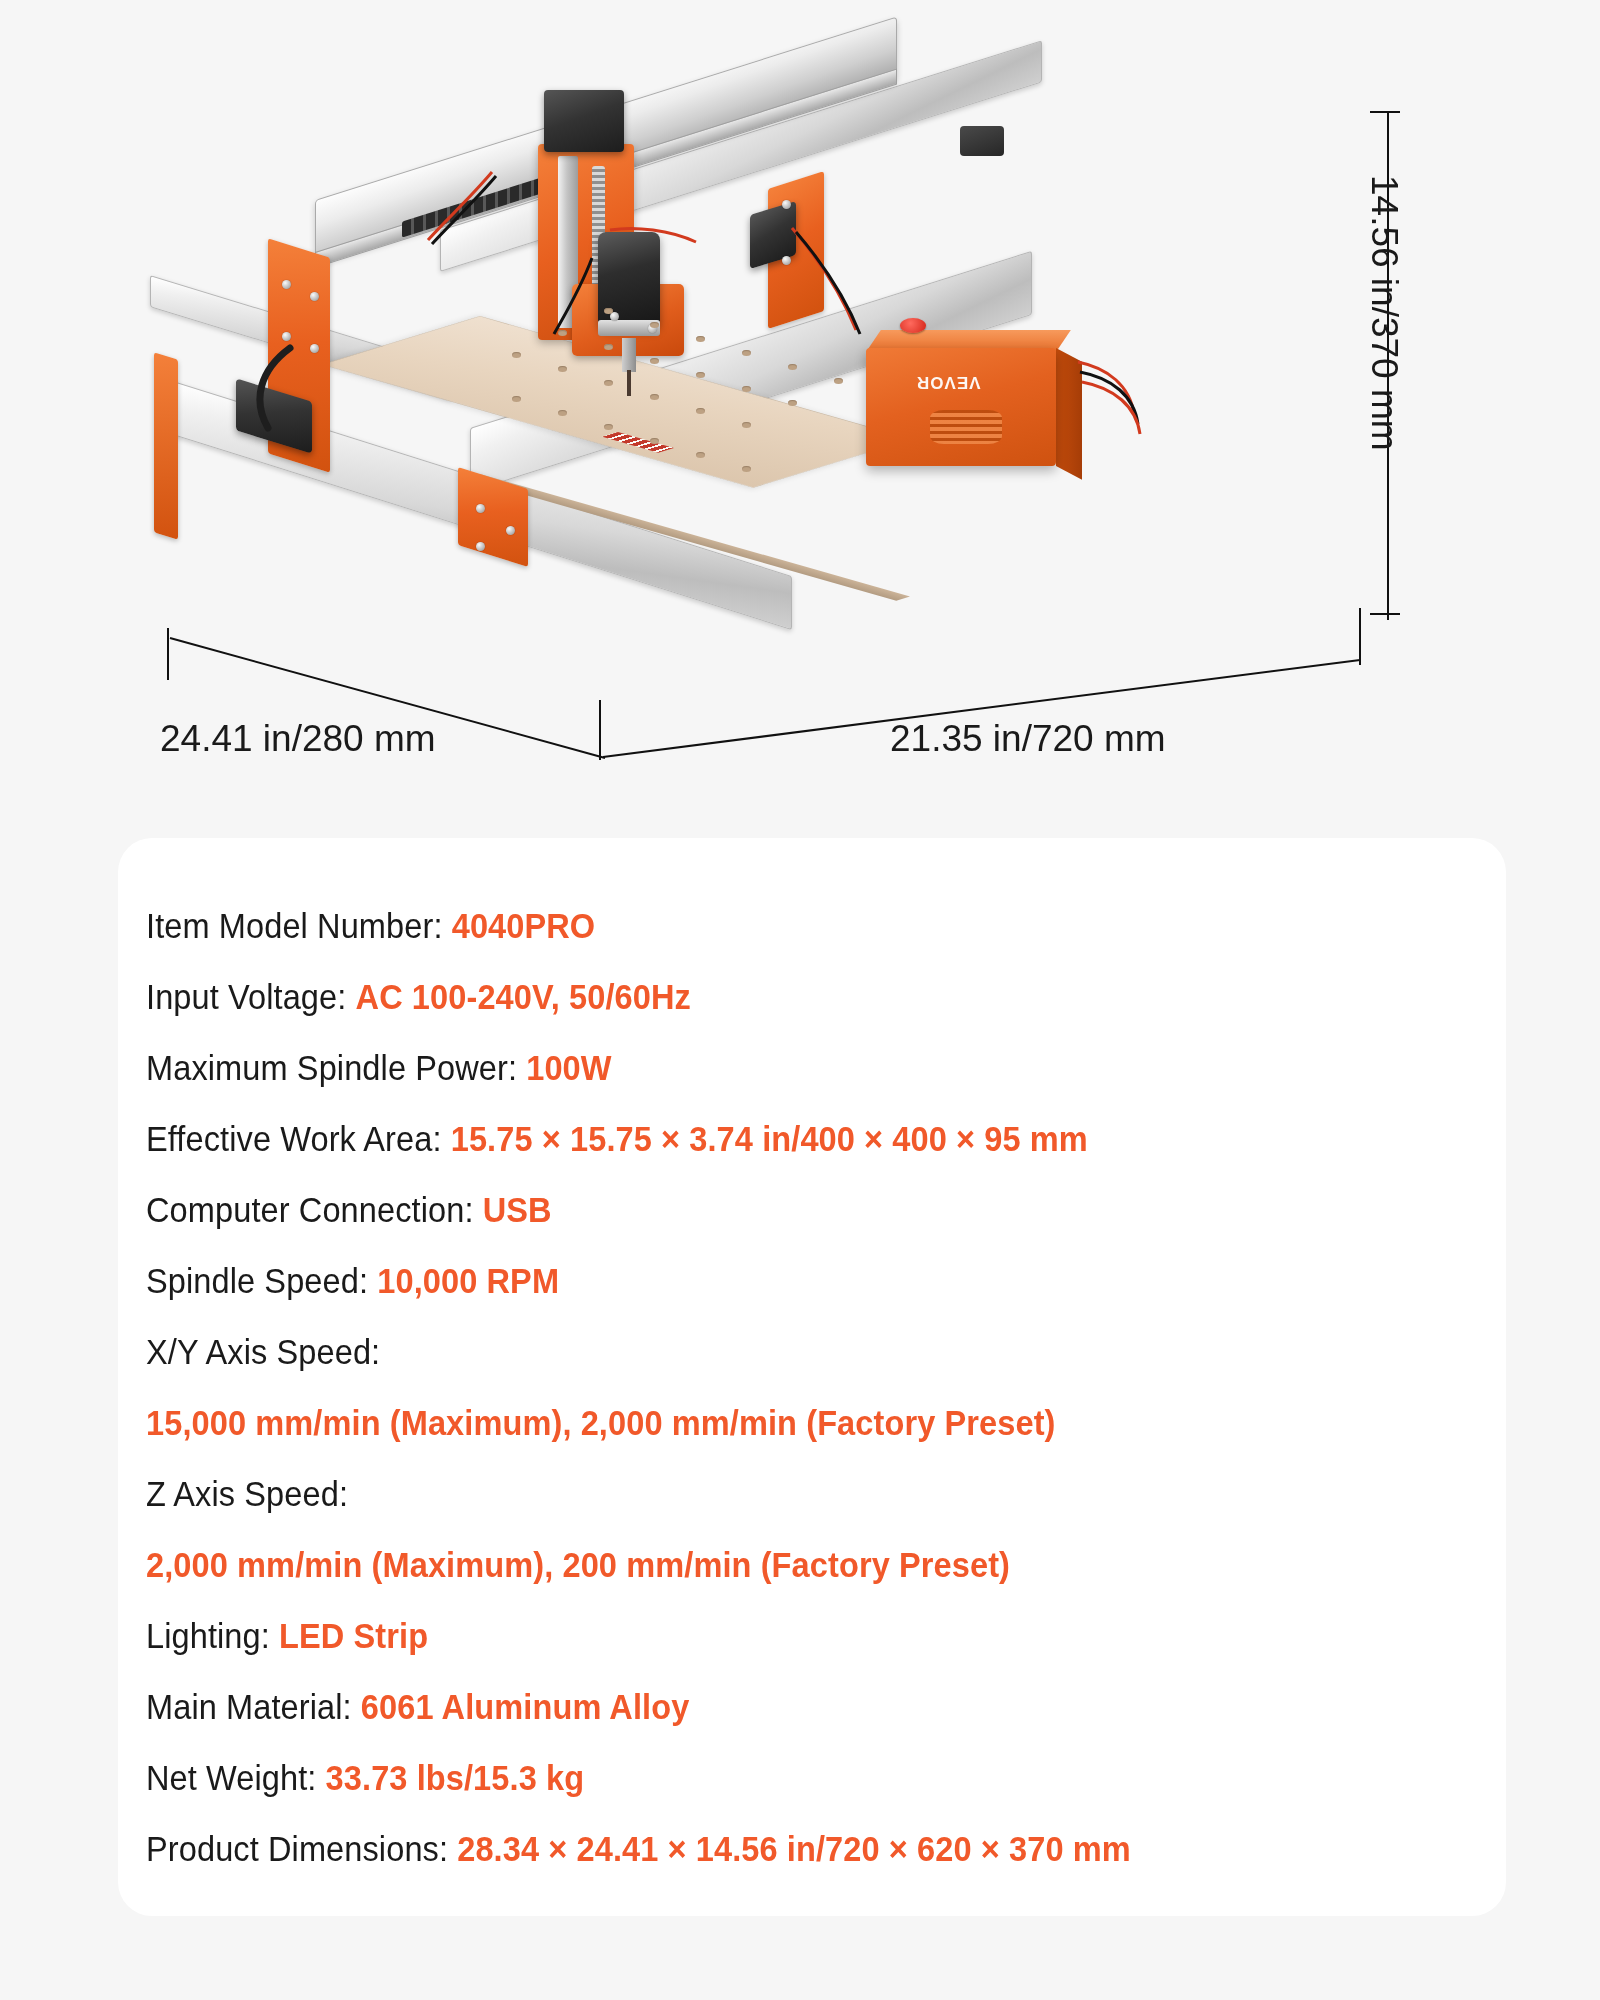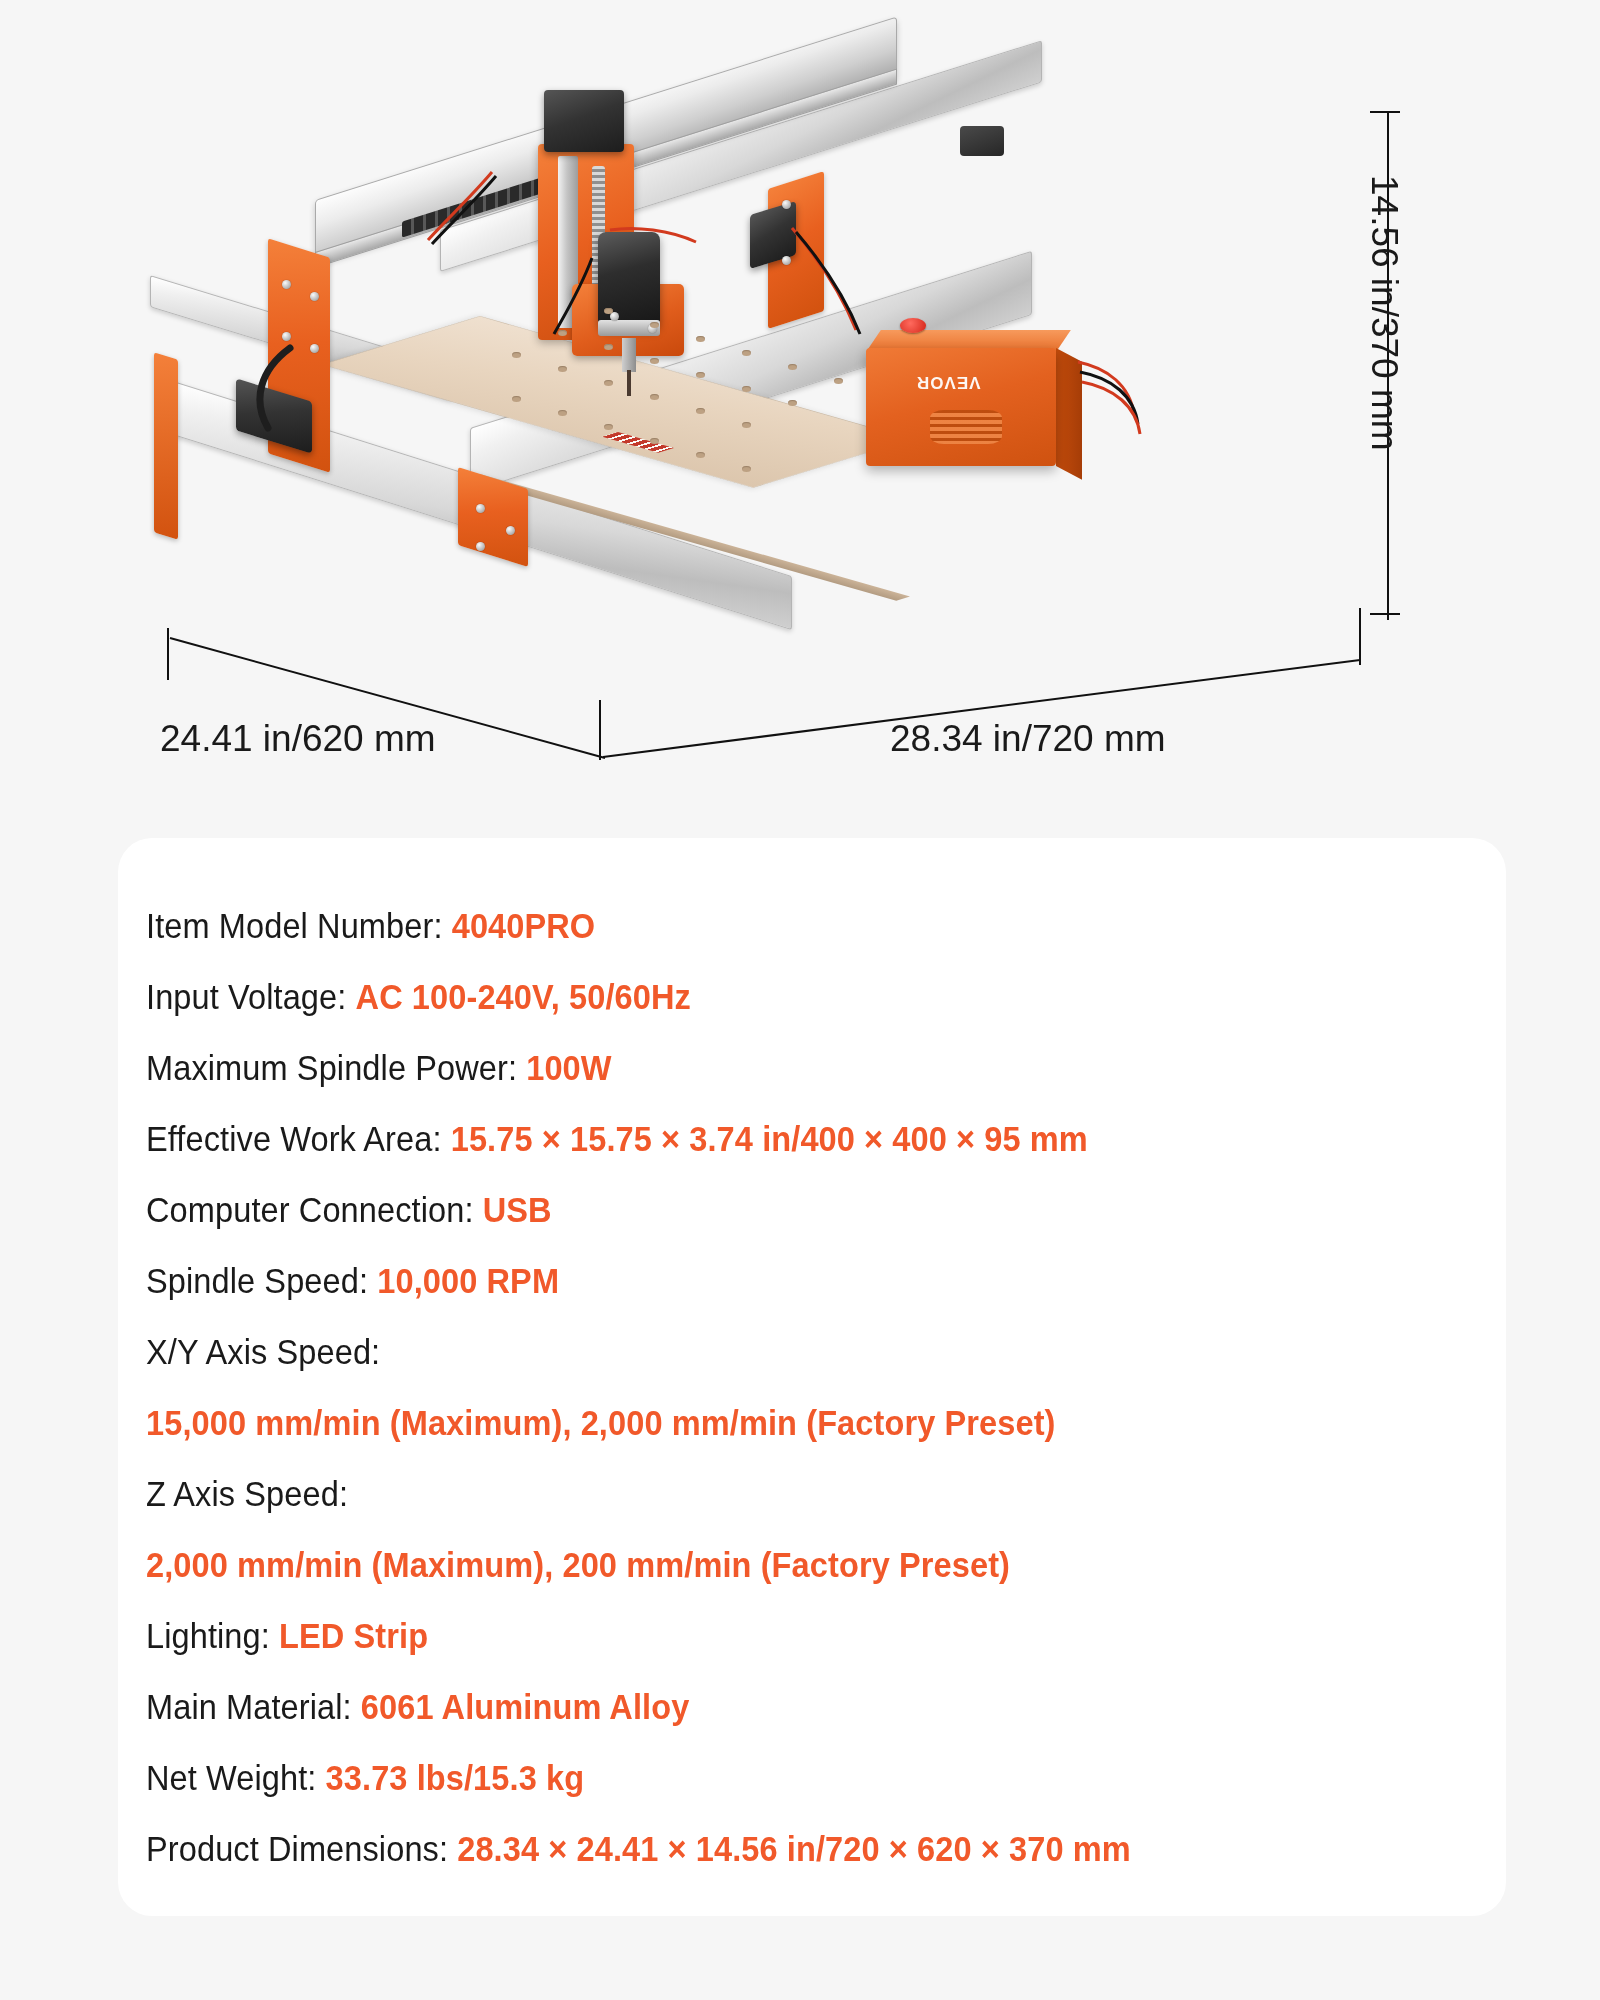--- a/index.html
+++ b/index.html
@@ -242,22 +242,22 @@
     <line x1="600" y1="700" x2="600" y2="760" stroke="#111" stroke-width="2"></line>
 
     <line x1="603" y1="757" x2="1360" y2="660" stroke="#111" stroke-width="2"></line>
     <line x1="1360" y1="608" x2="1360" y2="665" stroke="#111" stroke-width="2"></line>
 
     <line x1="1388" y1="112" x2="1388" y2="620" stroke="#111" stroke-width="2"></line>
     <line x1="1370" y1="112" x2="1400" y2="112" stroke="#111" stroke-width="2"></line>
     <line x1="1370" y1="614" x2="1400" y2="614" stroke="#111" stroke-width="2"></line>
   </svg>
 
-  <div class="dim-label" id="dim-w">24.41 in/620 mm</div>
-  <div class="dim-label" id="dim-d">28.34 in/720 mm</div>
+  <div class="dim-label" id="dim-w">24.41 in/280 mm</div>
+  <div class="dim-label" id="dim-d">21.35 in/720 mm</div>
   <div class="dim-label" id="dim-h">14.56 in/370 mm</div>
 </div>
 
 <div id="spec-card">
   <div id="spec-rows">
       <div class="spec-row"><span class="spec-label">Item Model Number: </span><span class="spec-value">4040PRO</span></div>
       <div class="spec-row"><span class="spec-label">Input Voltage: </span><span class="spec-value">AC 100-240V, 50/60Hz</span></div>
       <div class="spec-row"><span class="spec-label">Maximum Spindle Power: </span><span class="spec-value">100W</span></div>
       <div class="spec-row"><span class="spec-label">Effective Work Area: </span><span class="spec-value">15.75 × 15.75 × 3.74 in/400 × 400 × 95 mm</span></div>
       <div class="spec-row"><span class="spec-label">Computer Connection: </span><span class="spec-value">USB</span></div>

